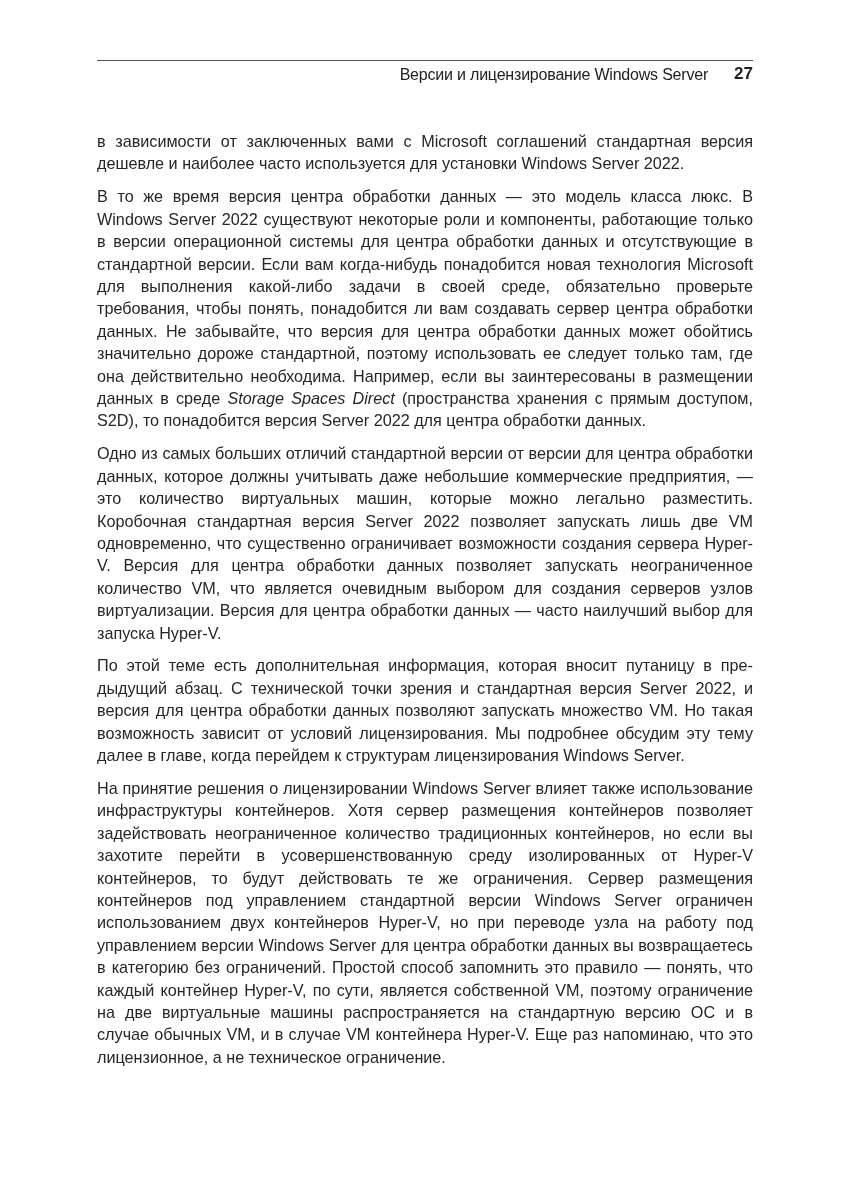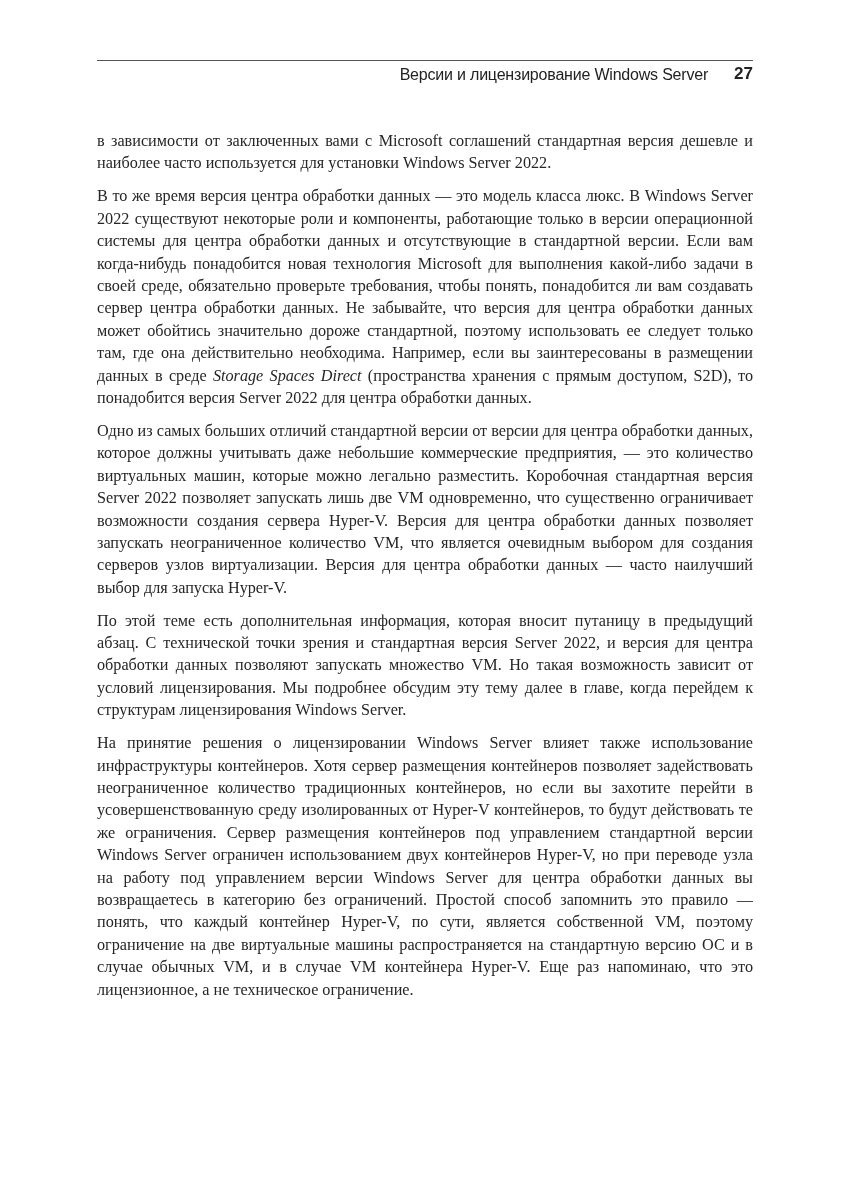--- a/index.html
+++ b/index.html
@@ -44,21 +44,21 @@
     .page-number {
       font-weight: bold;
       margin-left: 26px;
       font-size: 17px;
     }
     .body-text {
       position: absolute;
       top: 130px;
       left: 0;
       width: 656px;
-      font-family: Liberation Serif, serif;
+      font-family: Liberation Sans, sans-serif;
       font-size: 16.2px;
       line-height: 22.4px;
       text-align: justify;
       hyphens: manual;
       color: #262626;
     }
     .body-text p {
       margin: 0 0 10.5px 0;
       text-align: justify;
     }

